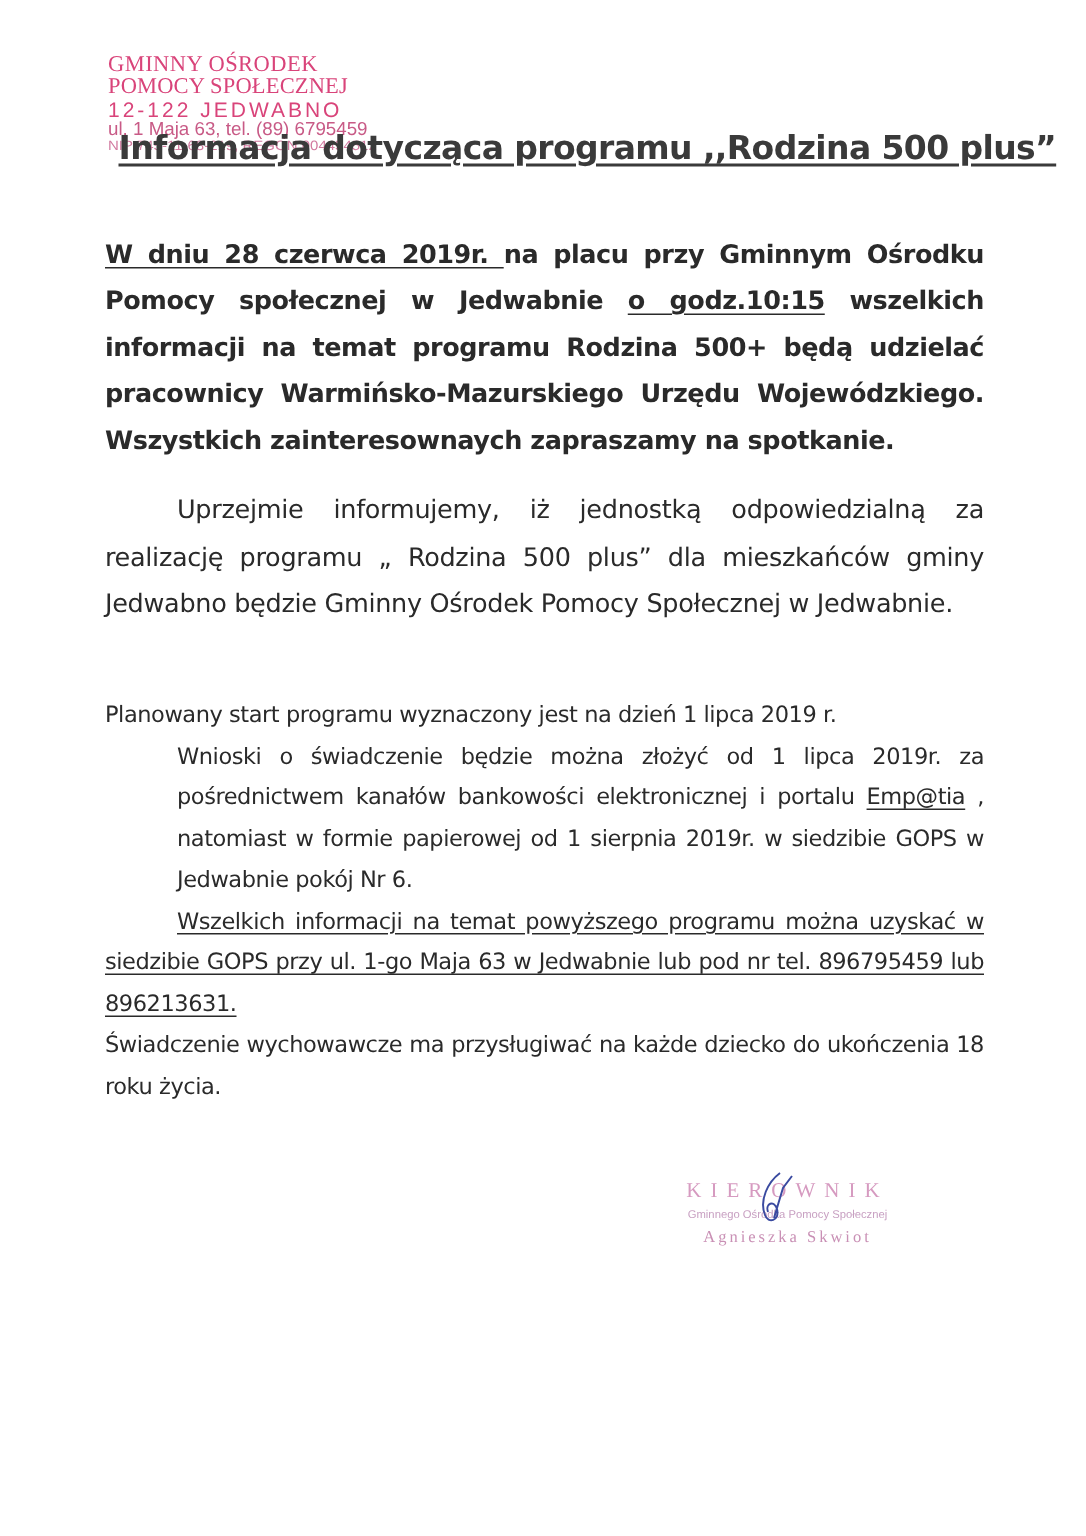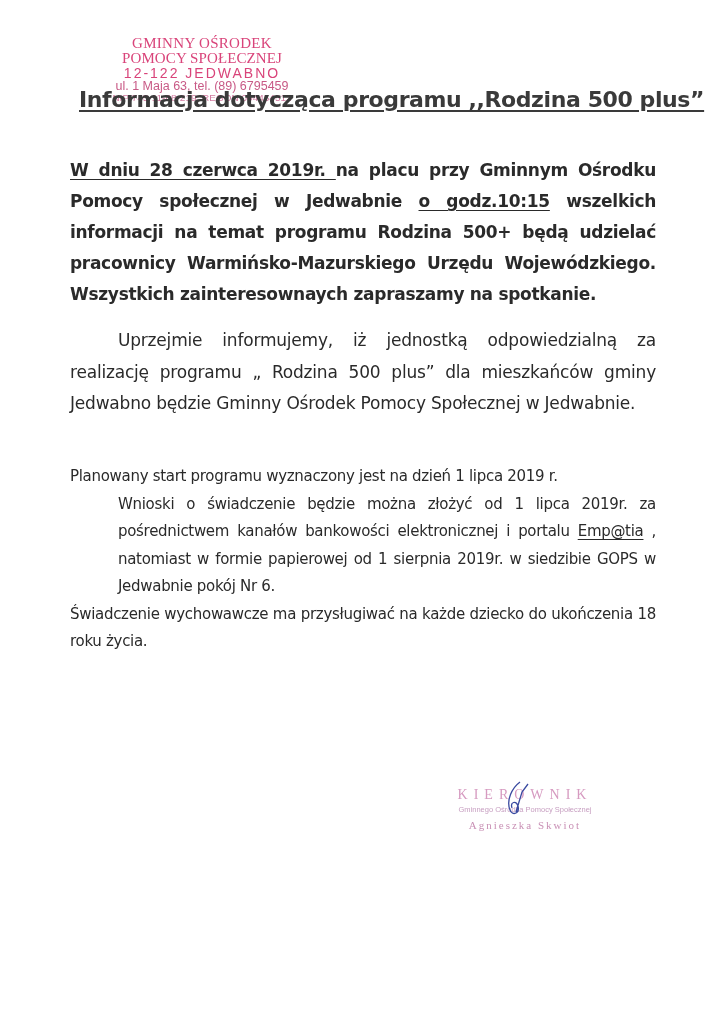--- a/index.html
+++ b/index.html
@@ -1,20 +1,20 @@
 <!DOCTYPE html>
 <html><head>
 <meta charset="utf-8">
 <style>
   html, body { margin:0; padding:0; background:#ffffff; }
   body { width:724px; height:1024px; position:relative; overflow:hidden;
          font-family:"DejaVu Sans", sans-serif; color:#2a2a2a; }
 
   .stamp { position:absolute; left:72px; top:36px; width:260px; color:#d9447a;
-           font-family:"Liberation Serif", serif; text-align:center; line-height:1; }
+           font-family:"Liberation Serif", serif; text-align:left; line-height:1; }
   .stamp .l1 { font-size:15px; letter-spacing:0.3px; }
   .stamp .l2 { font-size:15px; letter-spacing:0.1px; }
   .stamp .l3 { font-family:"Liberation Sans", sans-serif; font-size:14px; letter-spacing:2px; }
   .stamp .l4 { font-family:"Liberation Sans", sans-serif; font-size:12.5px; color:#c85a86; }
   .stamp .l5 { font-family:"Liberation Sans", sans-serif; font-size:10px; color:#d27aa0; transform:scaleY(0.9); }
 
   .title { position:absolute; left:79px; top:87px; width:600px; font-size:22px; font-weight:bold;
            color:#3a3a3a; text-decoration:underline; text-underline-offset:3px; text-decoration-thickness:2px;
            letter-spacing:-0.4px; white-space:nowrap; font-family:"DejaVu Sans", sans-serif;text-align:right; }
 
@@ -56,20 +56,23 @@
 <div class="para p2">
   <span class="indent"></span><span>Uprzejmie informujemy, iż jednostką odpowiedzialną za realizację programu „ Rodzina 500 plus” dla mieszkańców gminy Jedwabno będzie Gminny Ośrodek Pomocy Społecznej w Jedwabnie.</span>
 </div>
 
 <div class="para p3">
   <span class="line">Planowany start programu wyznaczony jest na dzień 1 lipca 2019 r.</span>
   <div class="j" style="text-align:justify;text-align-last:left;">
     <span>Wnioski o świadczenie będzie można złożyć od 1 lipca 2019r. za pośrednictwem kanałów bankowości elektronicznej  i portalu </span><span class="u">Emp@tia</span><span> , natomiast w formie papierowej od  1 sierpnia 2019r. w siedzibie GOPS w Jedwabnie pokój Nr 6.</span>
   </div>
   <div style="text-align:justify;text-align-last:left;">
+    <span class="indent"></span><span class="u">Wszelkich informacji na temat powyższego programu można uzyskać w siedzibie GOPS przy ul. 1-go Maja 63 w Jedwabnie lub pod nr tel. 896795459 lub 896213631.</span>
+  </div>
+  <div style="text-align:justify;text-align-last:left;">
     <span>Świadczenie wychowawcze ma przysługiwać na każde dziecko do ukończenia 18 roku życia.</span>
   </div>
 </div>
 
 <div class="sig">
   <div class="k">KIEROWNIK</div>
   <div class="s">Gminnego Ośrodka Pomocy Społecznej</div>
   <div class="n">Agnieszka Skwiot</div>
 </div>
 <svg class="scribble" viewBox="0 0 30 40">

